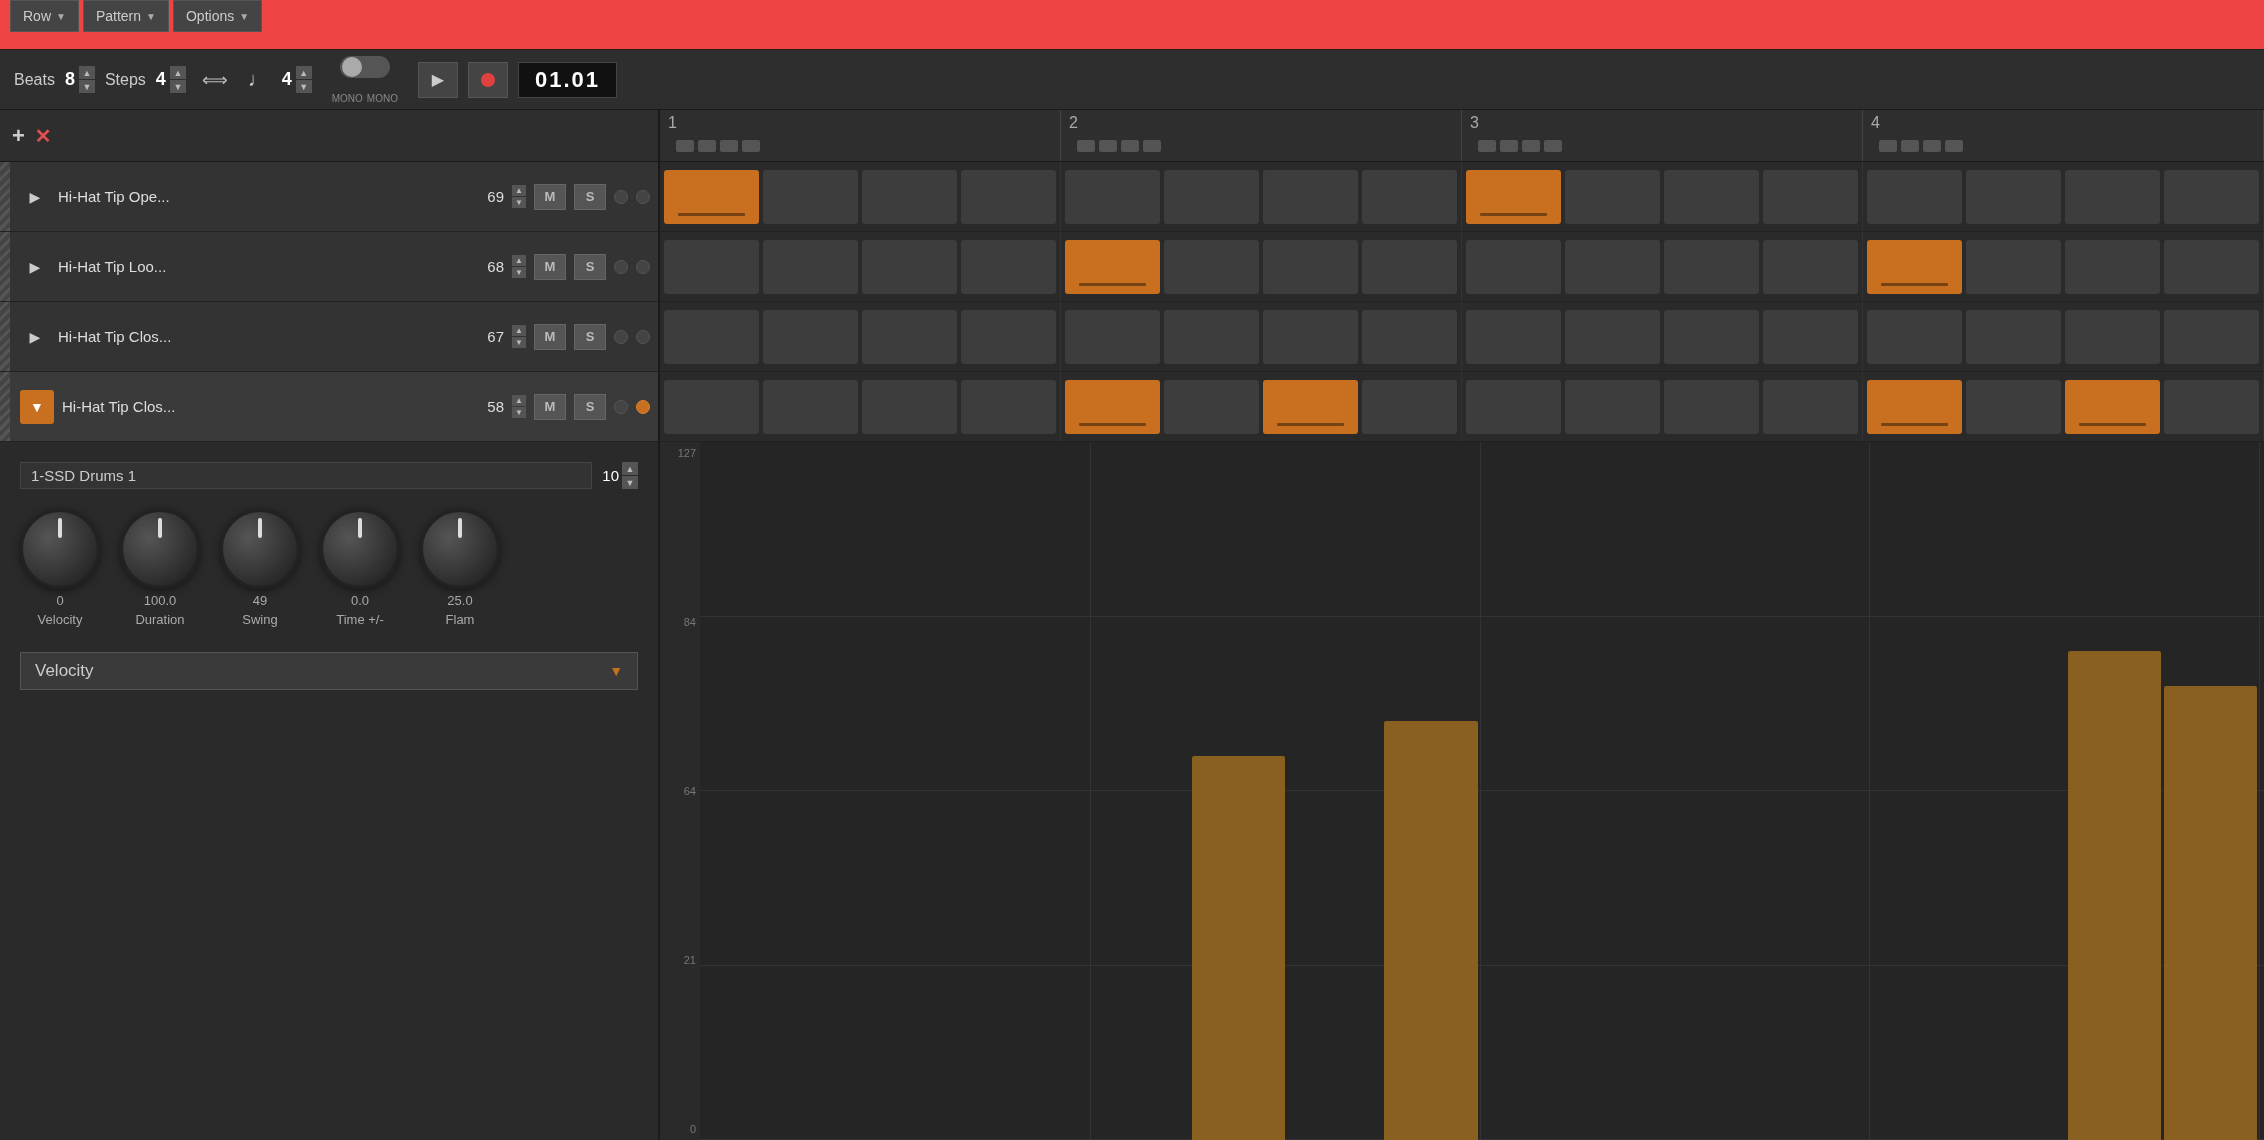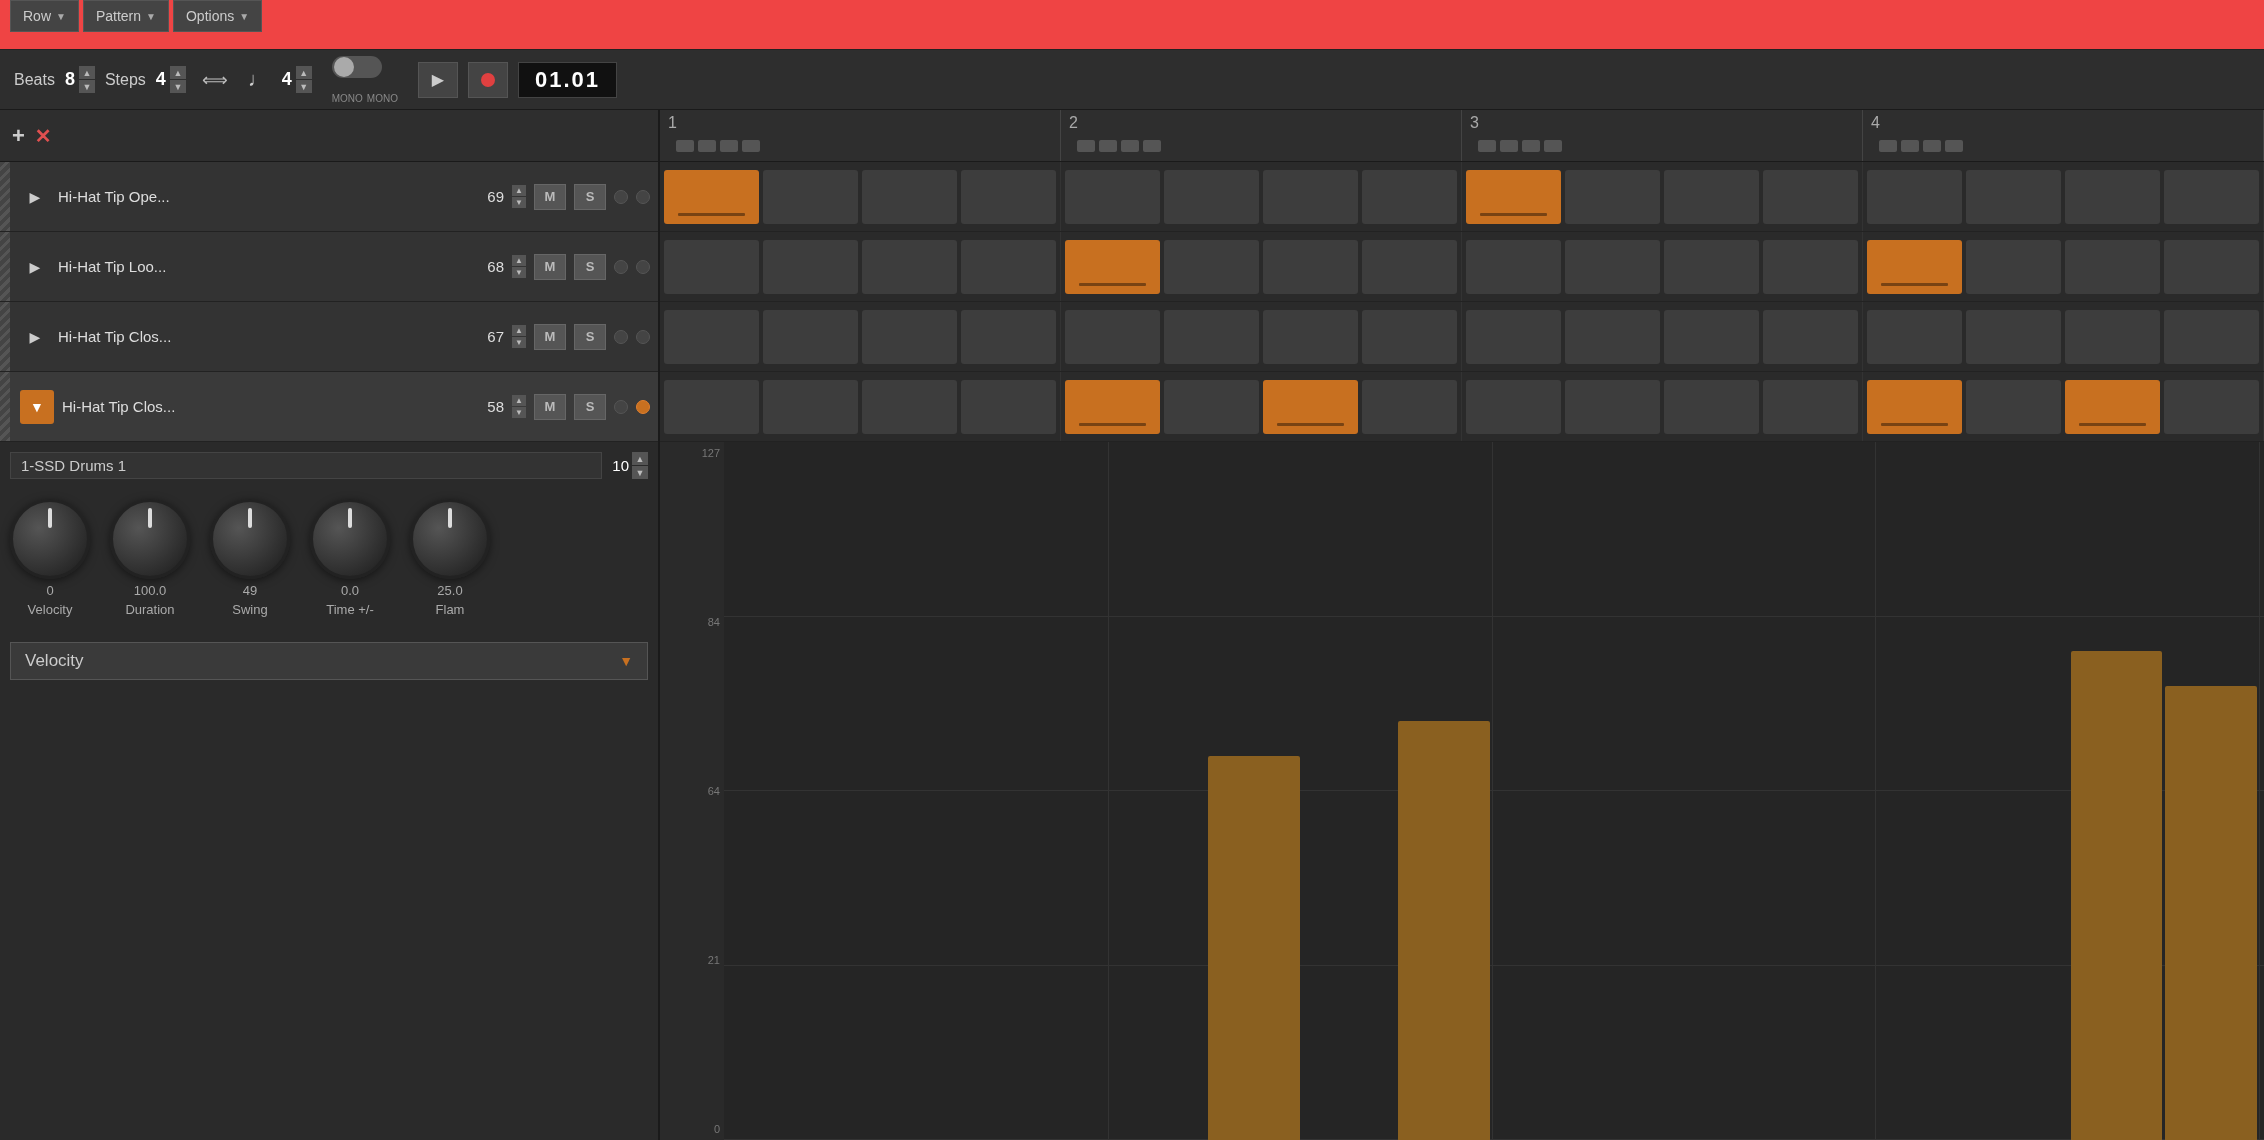--- a/index.html
+++ b/index.html
@@ -82,21 +82,21 @@
       cursor: pointer;
     }
     .note-icon {
       font-size: 20px;
       color: #ccc;
       margin: 0 4px;
     }
     .mono-poly-container {
       display: flex;
       flex-direction: column;
-      align-items: flex-start;
+      align-items: center;
       margin: 12px 10px;
       gap: 15px;
     }
     .toggle-switch {
       width: 50px;
       height: 22px;
       background: #555;
       border-radius: 11px;
       position: relative;
       cursor: pointer;
@@ -278,21 +278,21 @@
       border: 1px solid #555;
     }
     .led.orange { background: #c87020; border-color: #e08030; }
 
     
     .bottom-controls {
       flex: 1;
       background: #2a2a2a;
       display: flex;
       flex-direction: column;
-      padding: 10px;
+      padding: 20px;
       gap: 10px;
     }
     .instrument-row {
       display: flex;
       align-items: center;
       justify-content: space-between;
     }
     .instrument-name {
       font-size: 15px;
       color: #ccc;
@@ -462,21 +462,20 @@
       height: 3px;
       background: rgba(0,0,0,0.4);
       border-radius: 1px;
     }
 
     
     .velocity-area {
       display: flex;
       flex: 1;
       background: #252525;
-      margin-left: 24px;
     }
     .velocity-y-axis {
       width: 40px;
       display: flex;
       flex-direction: column;
       justify-content: space-between;
       padding: 5px 4px;
       background: #2a2a2a;
       font-size: 11px;
       color: #777;

